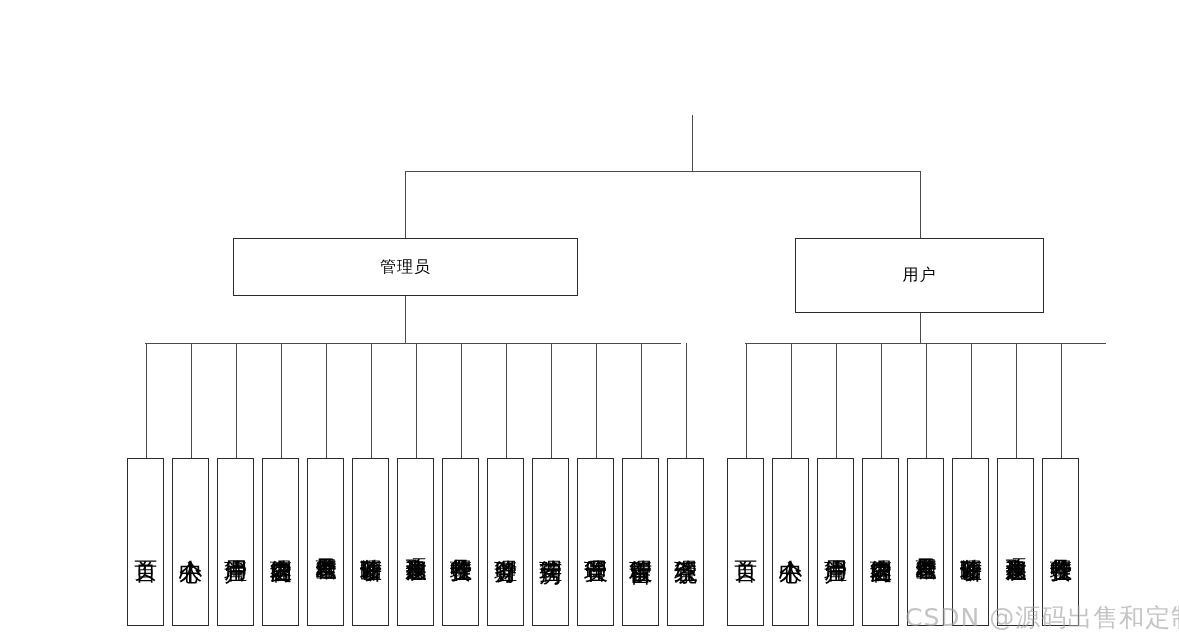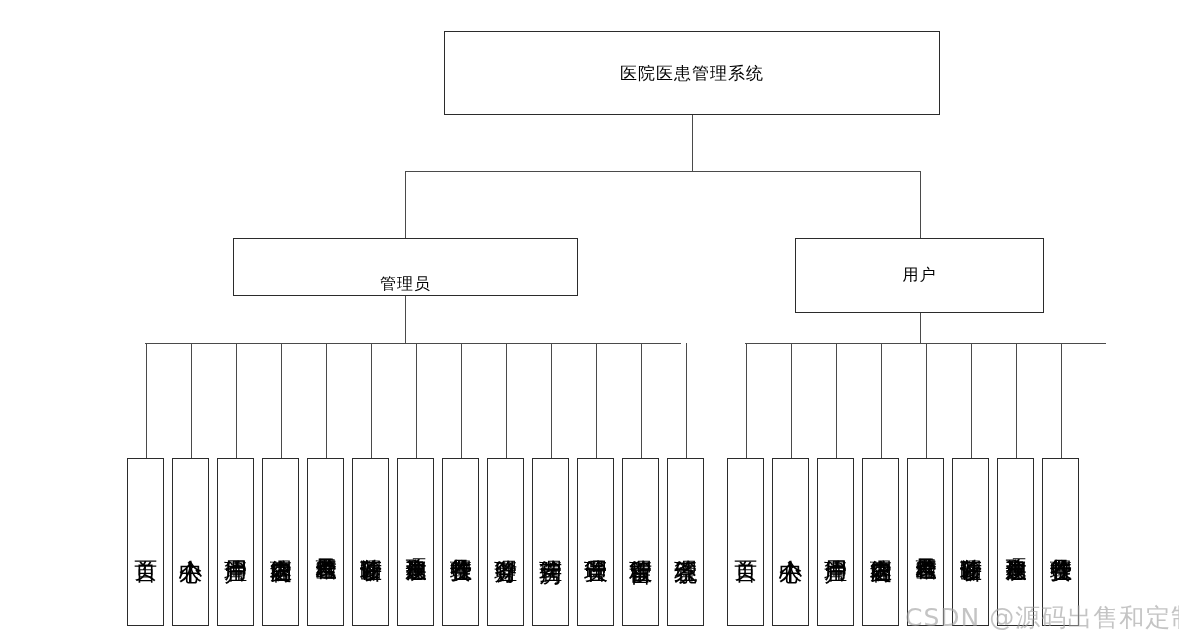--- a/index.html
+++ b/index.html
@@ -75,30 +75,27 @@
     z-index: 6;
     pointer-events: none;
     font-family: "DejaVu Sans", "Liberation Sans", sans-serif;
   }
 </style>
 </head>
 <body>
 
 <div id="canvas">
 
-  <div class="node node-root" style="left:444px; top:31px; width:496px; height:84px;">
-    <span>医院医患管理系统</span>
-  </div>
 
   <div class="vline" style="left:692px; top:115px; height:56px;"></div>
   <div class="hline" style="left:405px; top:171px; width:516px;"></div>
   <div class="vline" style="left:405px; top:171px; height:67px;"></div>
   <div class="vline" style="left:920px; top:171px; height:67px;"></div>
 
-  <div class="node node-mid" style="left:233px; top:238px; width:345px; height:58px;align-items:flex-end;">
+  <div class="node node-mid" style="left:233px; top:238px; width:345px; height:58px;">
     <span>管理员</span>
   </div>
 
   <div class="node node-mid" style="left:795px; top:238px; width:249px; height:75px;">
     <span>用户</span>
   </div>
 
   <div class="vline" style="left:405px; top:296px; height:47px;"></div>
   <div class="hline" style="left:145px; top:343px; width:536px;"></div>
 

